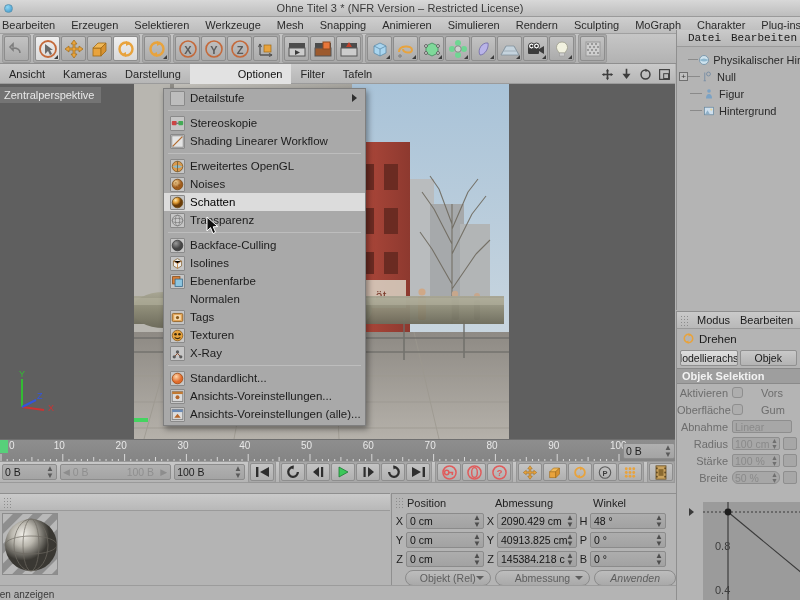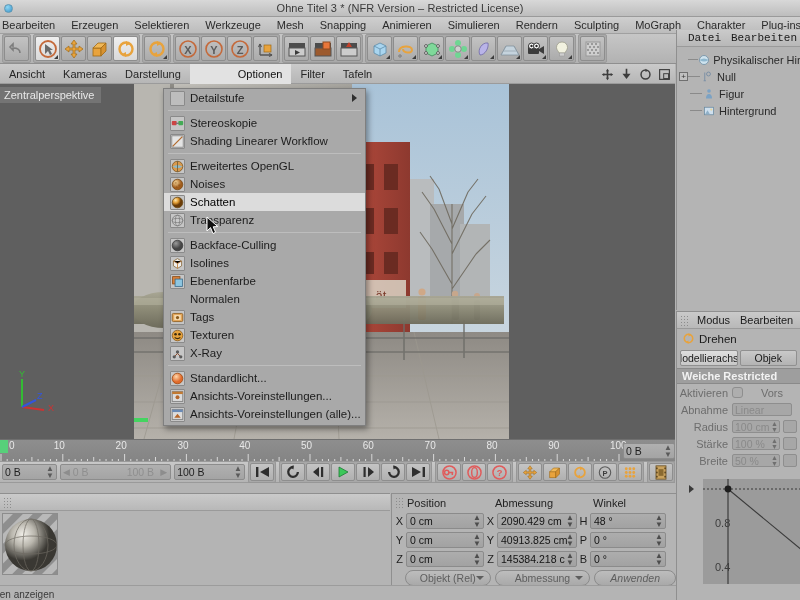--- a/index.html
+++ b/index.html
@@ -860,28 +860,33 @@
         <circle cx="10" cy="10" r="6.5" fill="none" stroke="#e8a33d" stroke-width="2.4"></circle>
         <path d="M10 2 L14 5 L10 7 Z" fill="#e8a33d"></path>
           <path d="M10 18 L6 15 L10 13 Z" fill="#e8a33d"></path>
       </svg>
       <span>Drehen</span>
     </div>
     <div class="tabstrip" id="attr-tabs">
         <div class="tb sel">Modellierachse</div>
         <div class="tb">Objek</div>
       </div>
-    <div class="sechead">Weiche Restricted</div>
+    <div class="sechead">Objek Selektion</div>
     <div id="attr-rows">
         <div class="arow">
           <div class="lab">Aktivieren</div>
           <div class="chk"></div>
           <div style="margin-left: 18px;">Vors</div>
         </div>
         <div class="arow">
+          <div class="lab">Oberfläche</div>
+          <div class="chk"></div>
+          <div style="margin-left: 18px;">Gum</div>
+        </div>
+        <div class="arow">
           <div class="lab">Abnahme</div>
           <div class="fld" style="width: 60px;">
             <span>Linear</span>
           </div>
         </div>
         <div class="arow">
           <div class="lab">Radius</div>
           <div class="fld" style="width: 48px;">
             <span>100 cm</span>
             <span class="spin">▲<br>▼</span>
@@ -891,29 +896,29 @@
         <div class="arow">
           <div class="lab">Stärke</div>
           <div class="fld" style="width: 48px;">
             <span>100 %</span>
             <span class="spin">▲<br>▼</span>
           </div>
           <div class="fld" style="width: 14px; margin-left: 3px;"></div>
         </div>
         <div class="arow">
           <div class="lab">Breite</div>
-          <div class="fld" style="width: 48px;">
+          <div class="fld" style="width: 48px; border-radius: 6px;">
             <span>50 %</span>
             <span class="spin">▲<br>▼</span>
           </div>
           <div class="fld" style="width: 14px; margin-left: 3px;"></div>
         </div>
       </div>
 
-    <div style="position:relative;height:82px;margin-top:10px;">
+    <div style="position:relative;height:82px;margin-top:16px;">
       <div style="position:absolute;left:12px;top:6px;width:0;height:0;border-top:4px solid transparent;border-bottom:4px solid transparent;border-left:5px solid #3a3a3a;"></div>
       <div class="graph">
         <svg width="100" height="105" viewBox="0 0 100 105">
           <rect width="100" height="105" fill="#9b9b9b"></rect>
           <line x1="0" y1="10" x2="100" y2="10" stroke="#3a3a3a" stroke-width="1.2" stroke-dasharray="2,2"></line>
           <line x1="25" y1="0" x2="25" y2="105" stroke="#4a4a4a" stroke-width="1.4"></line>
           <line x1="25" y1="10" x2="100" y2="72" stroke="#3a3a3a" stroke-width="1.1"></line>
           <circle cx="25" cy="10" r="3.4" fill="#1e1e1e"></circle>
           <text x="12" y="48" font-size="11" fill="#3d3d3d" font-family="Liberation Sans, sans-serif">0.8</text>
           <text x="12" y="92" font-size="11" fill="#3d3d3d" font-family="Liberation Sans, sans-serif">0.4</text>

